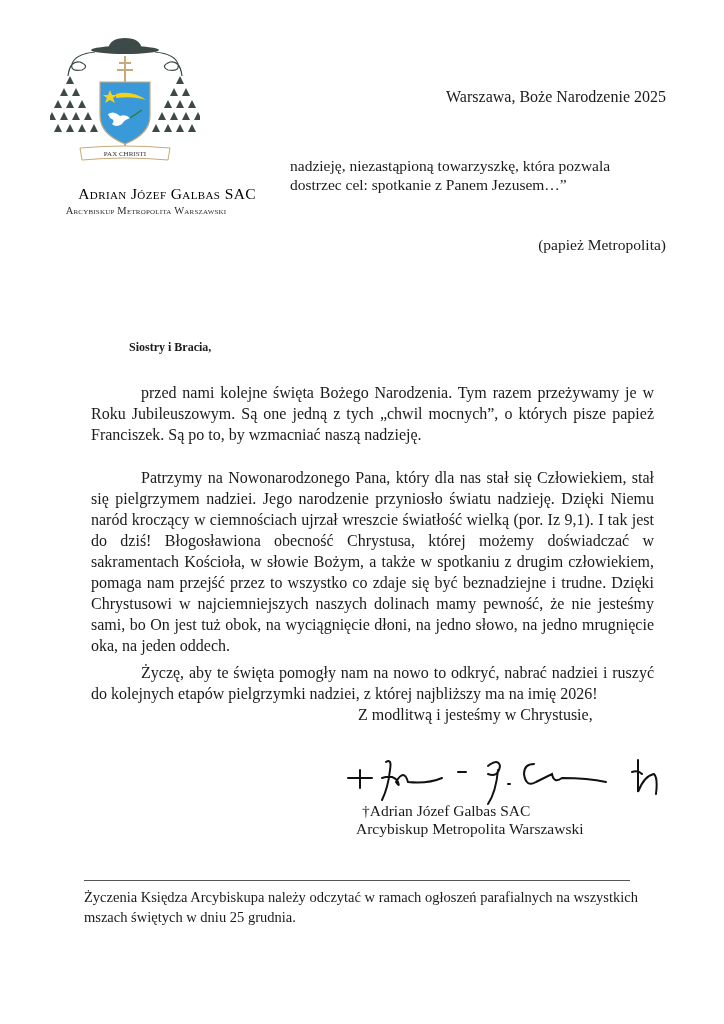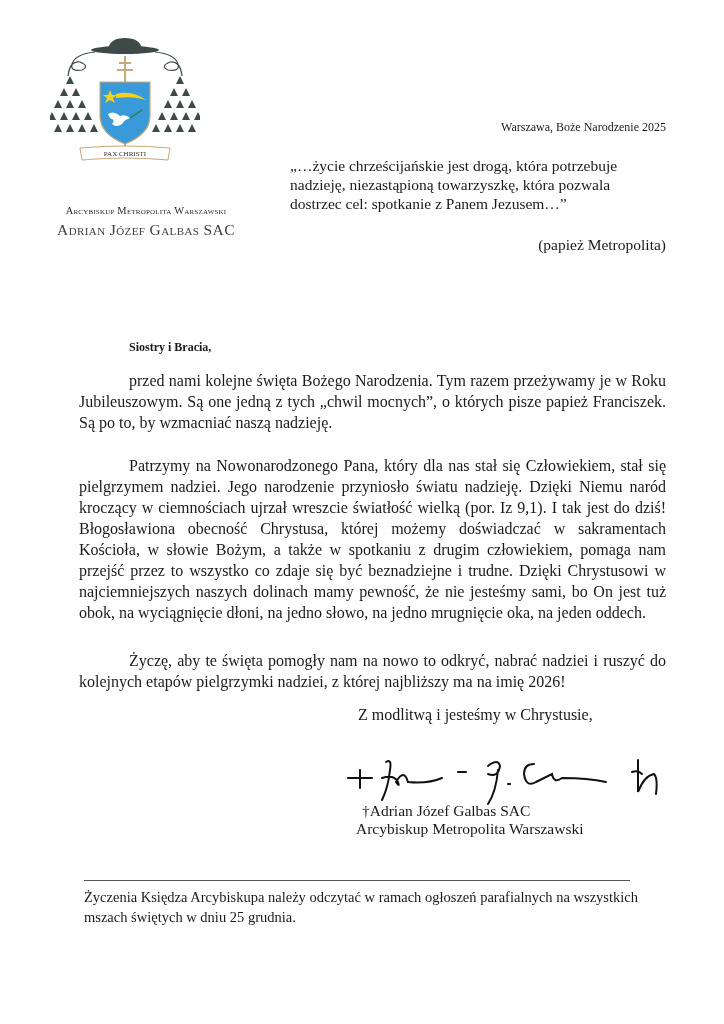--- a/index.html
+++ b/index.html
@@ -2,32 +2,32 @@
 <html><head>
   <meta charset="utf-8">
   <style>
     html, body { margin: 0; padding: 0; background: #ffffff; }
     body { width: 724px; height: 1024px; position: relative; overflow: hidden; font-family: "Liberation Serif", "DejaVu Serif", serif; color: #1a1a1a; }
     .abs { position: absolute; }
 
     
     #coat { left: 50px; top: 36px; width: 150px; height: 140px; }
 
-    .author-name { left: 36px; top: 185px; width: 220px; text-align: center; font-size: 15.5px; font-variant: small-caps; letter-spacing: 0.4px; color: #404040; margin-top: 36px; }
+    .author-name { left: 36px; top: 185px; width: 220px; text-align: right; font-size: 15.5px; font-variant: small-caps; letter-spacing: 0.4px; color: #000000; }
     .author-title { left: 36px; top: 205px; width: 220px; text-align: center; font-size: 10.5px; font-variant: small-caps; letter-spacing: 0.2px; color: #2a2a2a; }
 
-    .date { left: 398px; top: 88px; width: 268px; text-align: right; font-size: 12px; margin-top: 32px; }
+    .date { left: 398px; top: 88px; width: 268px; text-align: right; font-size: 16px; }
 
     .quote { left: 290px; top: 156px; width: 390px; font-size: 15.5px; line-height: 19px; }
     .quote-author { left: 420px; top: 236px; width: 246px; text-align: right; font-size: 15.5px; }
 
     .greeting { left: 129px; top: 340px; font-size: 12px; font-weight: bold; }
 
     .body-text { left: 79px; width: 587px; font-size: 16px; line-height: 21px; text-align: justify; }
-    .body-text p { margin: 0; text-indent: 50px; }
+    .body-text p { margin: 12px; text-indent: 50px; }
     #p1 { top: 370px; }
     #p2 { top: 455px; }
     #p3 { top: 650px; }
 
     .closing { left: 358px; top: 706px; font-size: 16px; }
 
     #signature { left: 338px; top: 748px; width: 340px; height: 62px; }
 
     .sign-name { left: 362px; top: 802px; font-size: 15.5px; }
     .sign-title { left: 356px; top: 820px; font-size: 15.5px; }
@@ -101,21 +101,20 @@
   <path d="M30 112 Q75 108 120 112 L118 124 Q75 120 32 124 Z" fill="#ffffff" stroke="#c9a978" stroke-width="1"></path>
   <text x="75" y="120" text-anchor="middle" font-family="Liberation Serif, serif" font-size="7" fill="#333">PAX CHRISTI</text>
 </svg>
 
 <div class="abs author-name">Adrian Józef Galbas SAC</div>
 <div class="abs author-title">Arcybiskup Metropolita Warszawski</div>
 
 <div class="abs date">Warszawa, Boże Narodzenie 2025</div>
 
 <div class="abs quote">
-  <div>„…życie chrześcijańskie jest drogą, która potrzebuje</div>
   <div>nadzieję, niezastąpioną towarzyszkę, która pozwala</div>
   <div>dostrzec cel: spotkanie z Panem Jezusem…”</div>
 </div>
 <div class="abs quote-author">(papież Metropolita)</div>
 
 <div class="abs greeting">Siostry i Bracia,</div>
 
 <div class="abs body-text" id="p1">
   <p>przed nami kolejne święta Bożego Narodzenia. Tym razem przeżywamy je w Roku Jubileuszowym. Są one jedną z tych „chwil mocnych”, o których pisze papież Franciszek. Są po to, by wzmacniać naszą nadzieję.</p>
 </div>

